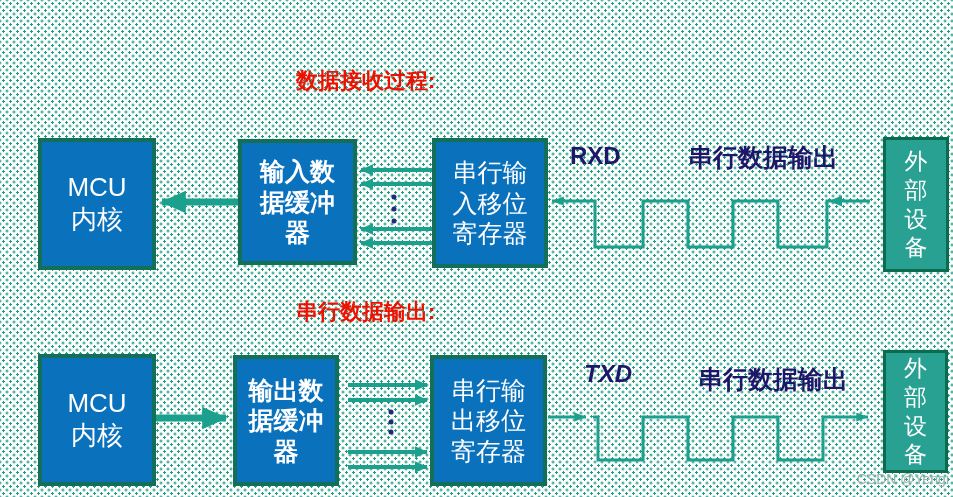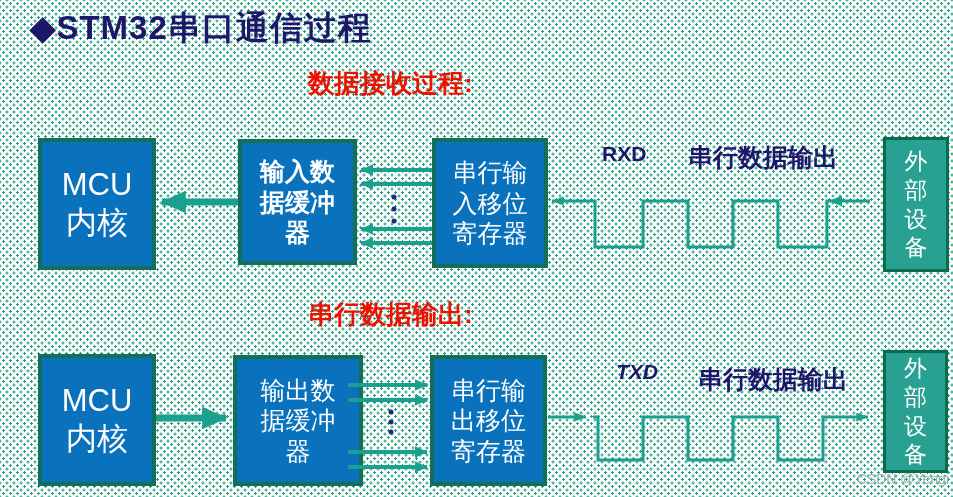--- a/index.html
+++ b/index.html
@@ -15,74 +15,72 @@
     background-size:7px 7px;
     background-position:0 0,3.5px 3.5px;
   }
   .title{
     position:absolute;left:30px;top:6px;
     font-size:33px;font-weight:bold;color:#1e1669;
     letter-spacing:1px;white-space:nowrap;
   }
   .section-heading{
     position:absolute;
-    font-size:26px;font-weight:bold;color:#ee1100;
+    font-size:22px;font-weight:bold;color:#ee1100;
     white-space:nowrap;
-    margin-left:12px;
   }
   .heading-rx{left:296px;top:66px;}
   .heading-tx{left:296px;top:297px;}
   .box{
     position:absolute;
     background:#0a71bc;
     border:4px solid #146f58;
     box-sizing:border-box;
     display:flex;align-items:center;justify-content:center;
     color:#ffffff;text-align:center;
     white-space:pre-line;line-height:1.22;
   }
   .box-label{font-size:25px;}
-  .mcu .box-label{font-size:31px;}
+  .mcu .box-label{font-size:26px;}
   .ext{
     background:#28a193;
     border:3px solid #0b6b4f;
   }
   .ext .box-label{font-size:23px;line-height:1.25;}
   .mcu-rx{left:38px;top:138px;width:118px;height:132px;}
   .buf-rx{left:238px;top:139px;width:119px;height:126px;font-weight:bold;}
   .shift-rx{left:432px;top:138px;width:116px;height:130px;}
   .ext-rx{left:883px;top:137px;width:66px;height:135px;}
   .mcu-tx{left:38px;top:354px;width:118px;height:132px;}
-  .buf-tx{left:233px;top:355px;width:130px;height:131px;}
+  .buf-tx{left:233px;top:355px;width:106px;height:131px;font-weight:bold;}
   .shift-tx{left:430px;top:355px;width:117px;height:131px;}
   .ext-tx{left:883px;top:350px;width:65px;height:123px;}
   .signal-label{
     position:absolute;
-    font-size:21px;font-weight:bold;color:#1e1669;white-space:nowrap;margin-left:32px;
+    font-size:24px;font-weight:bold;color:#1e1669;white-space:nowrap;
   }
   .rxd{left:570px;top:142px;}
   .txd{left:584px;top:360px;font-style:italic;}
   .wave-label{
     position:absolute;
     font-size:25px;font-weight:bold;color:#1e1669;white-space:nowrap;
   }
   .wave-label-rx{left:688px;top:141px;}
   .wave-label-tx{left:698px;top:363px;}
   .arrow-layer{position:absolute;left:0;top:0;width:953px;height:497px;}
   .watermark{
     position:absolute;right:4px;top:471px;
     font-size:14px;color:#97b3ac;white-space:nowrap;
   }
 </style>
 </head>
 <body>
 
 <div class="canvas">
 
-  <div class="title">◆STM32串口通信过程</div>
 
   <div class="section-heading heading-rx">数据接收过程:</div>
   <div class="section-heading heading-tx">串行数据输出:</div>
 
   <div class="box mcu mcu-rx">
     <span class="box-label">MCU
 内核</span>
   </div>
   <div class="box buf-rx">
     <span class="box-label">输入数

